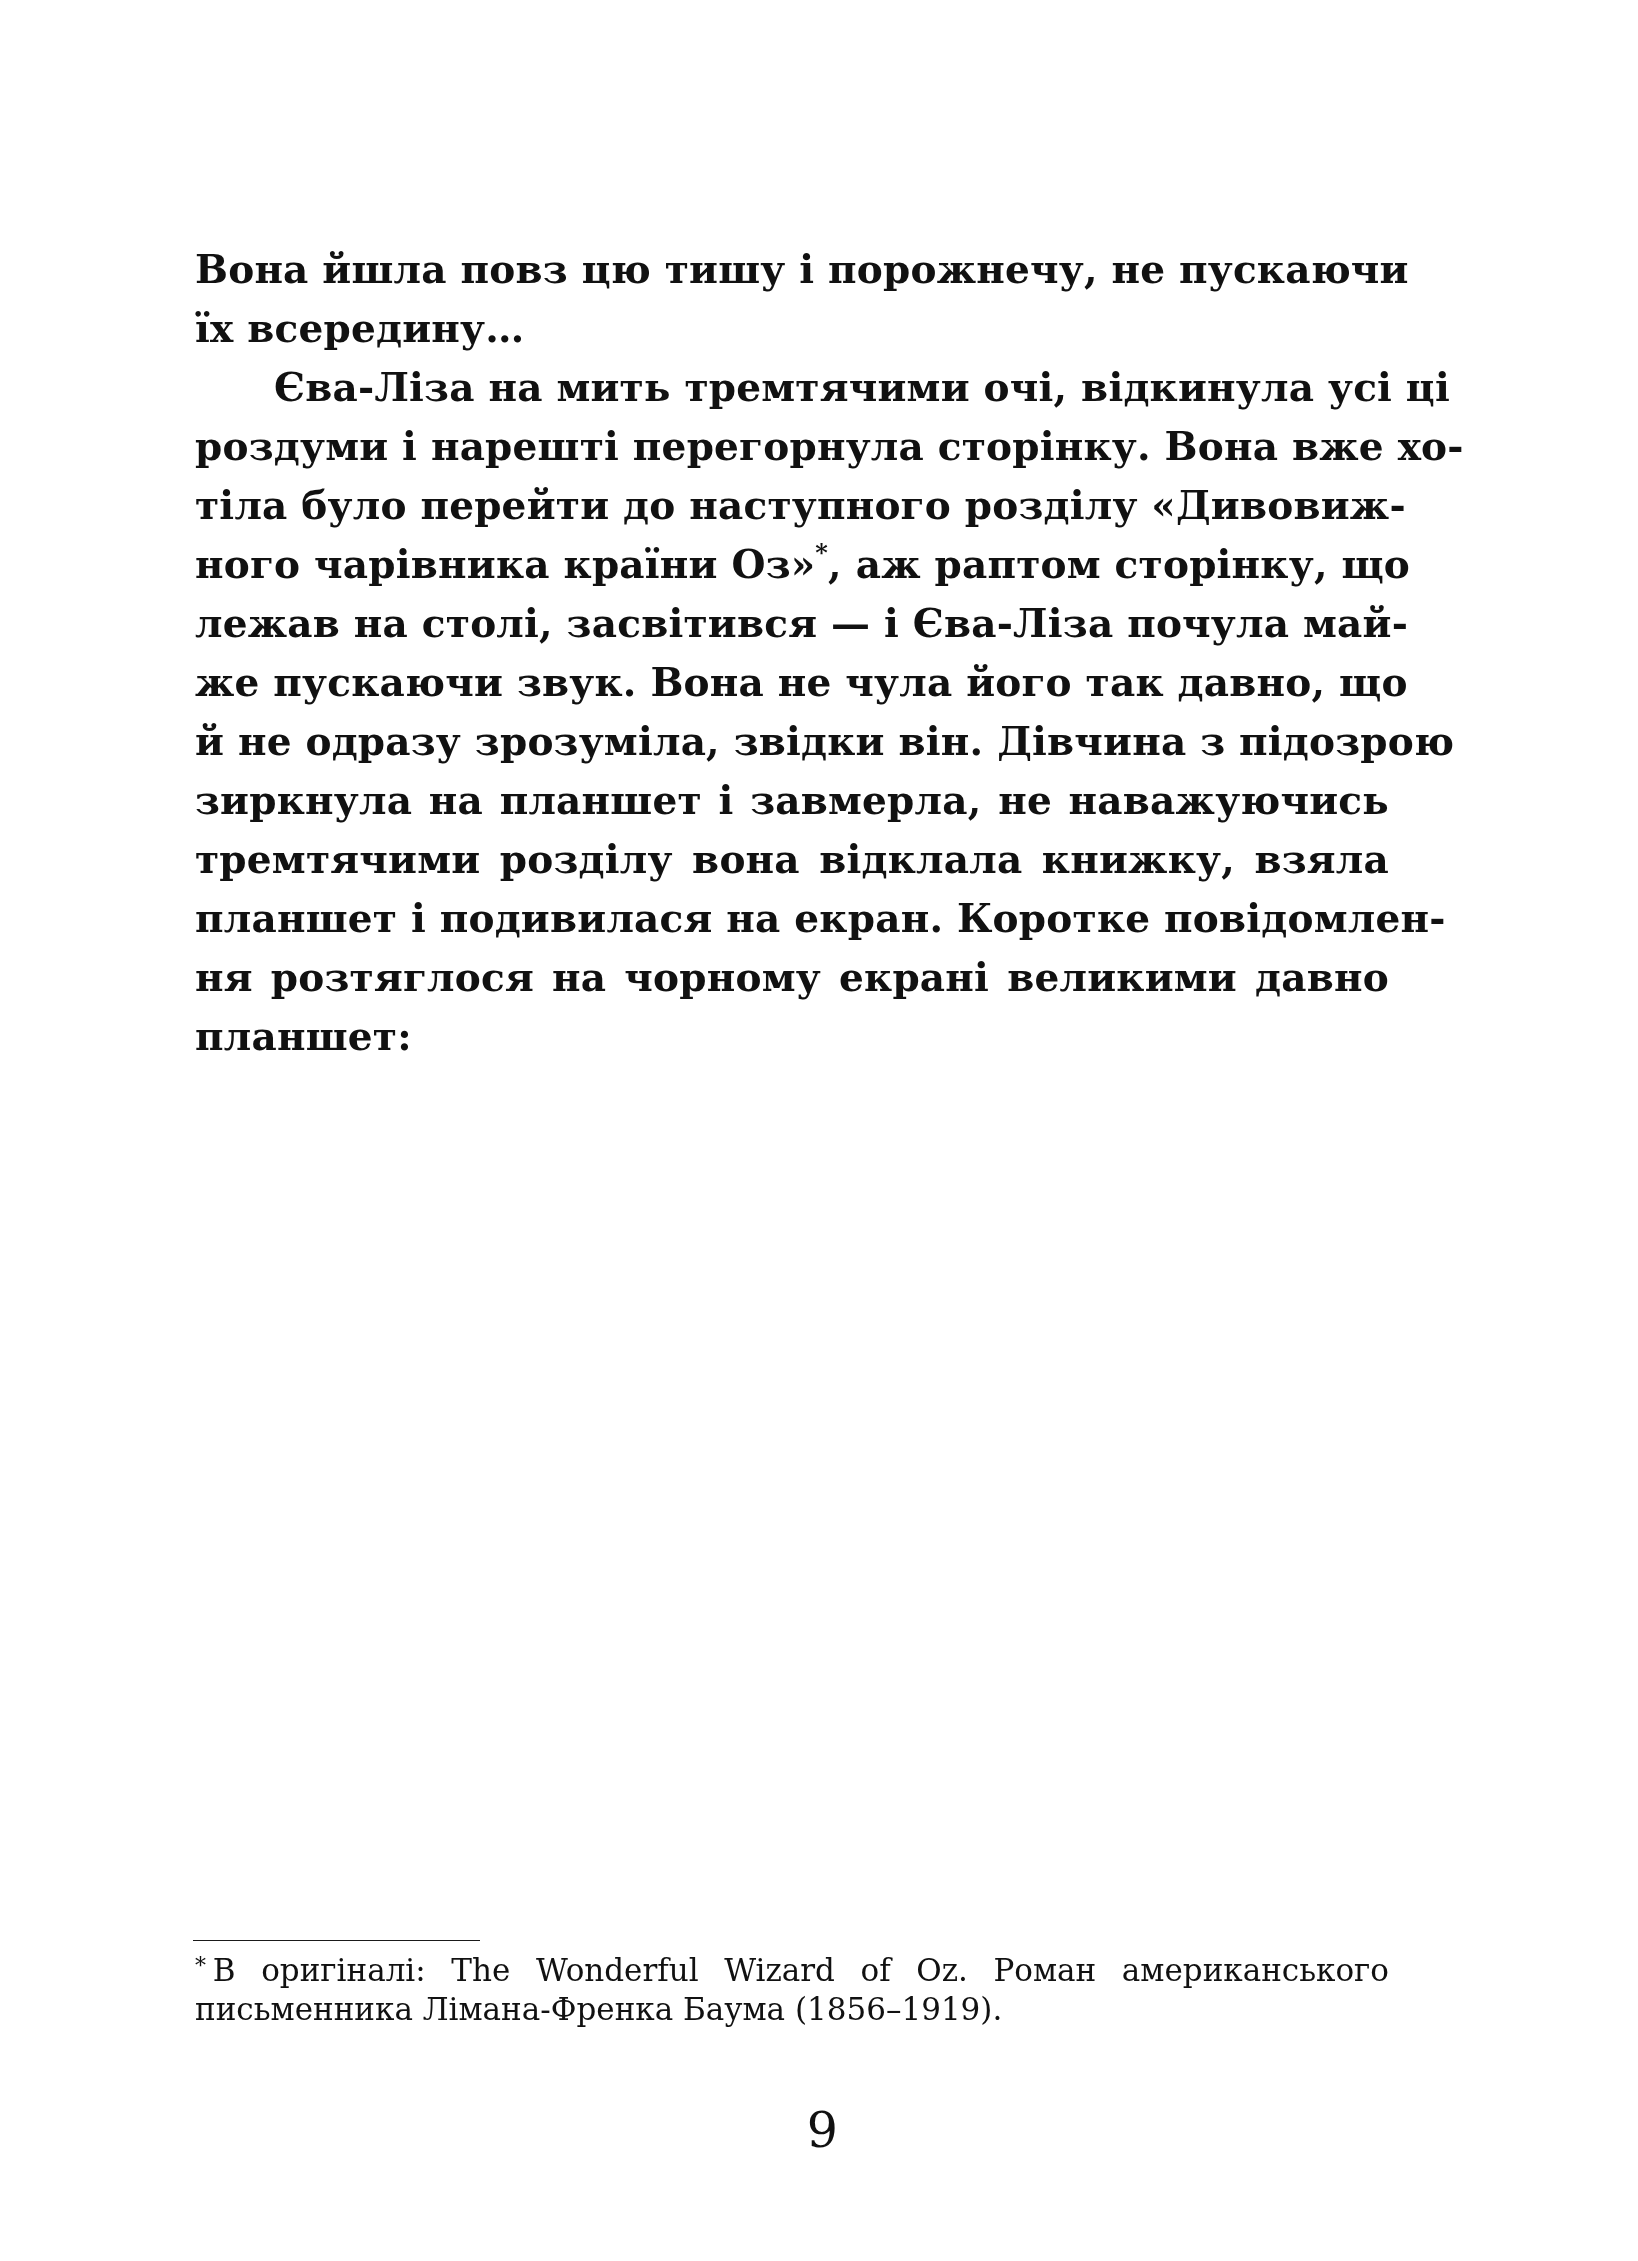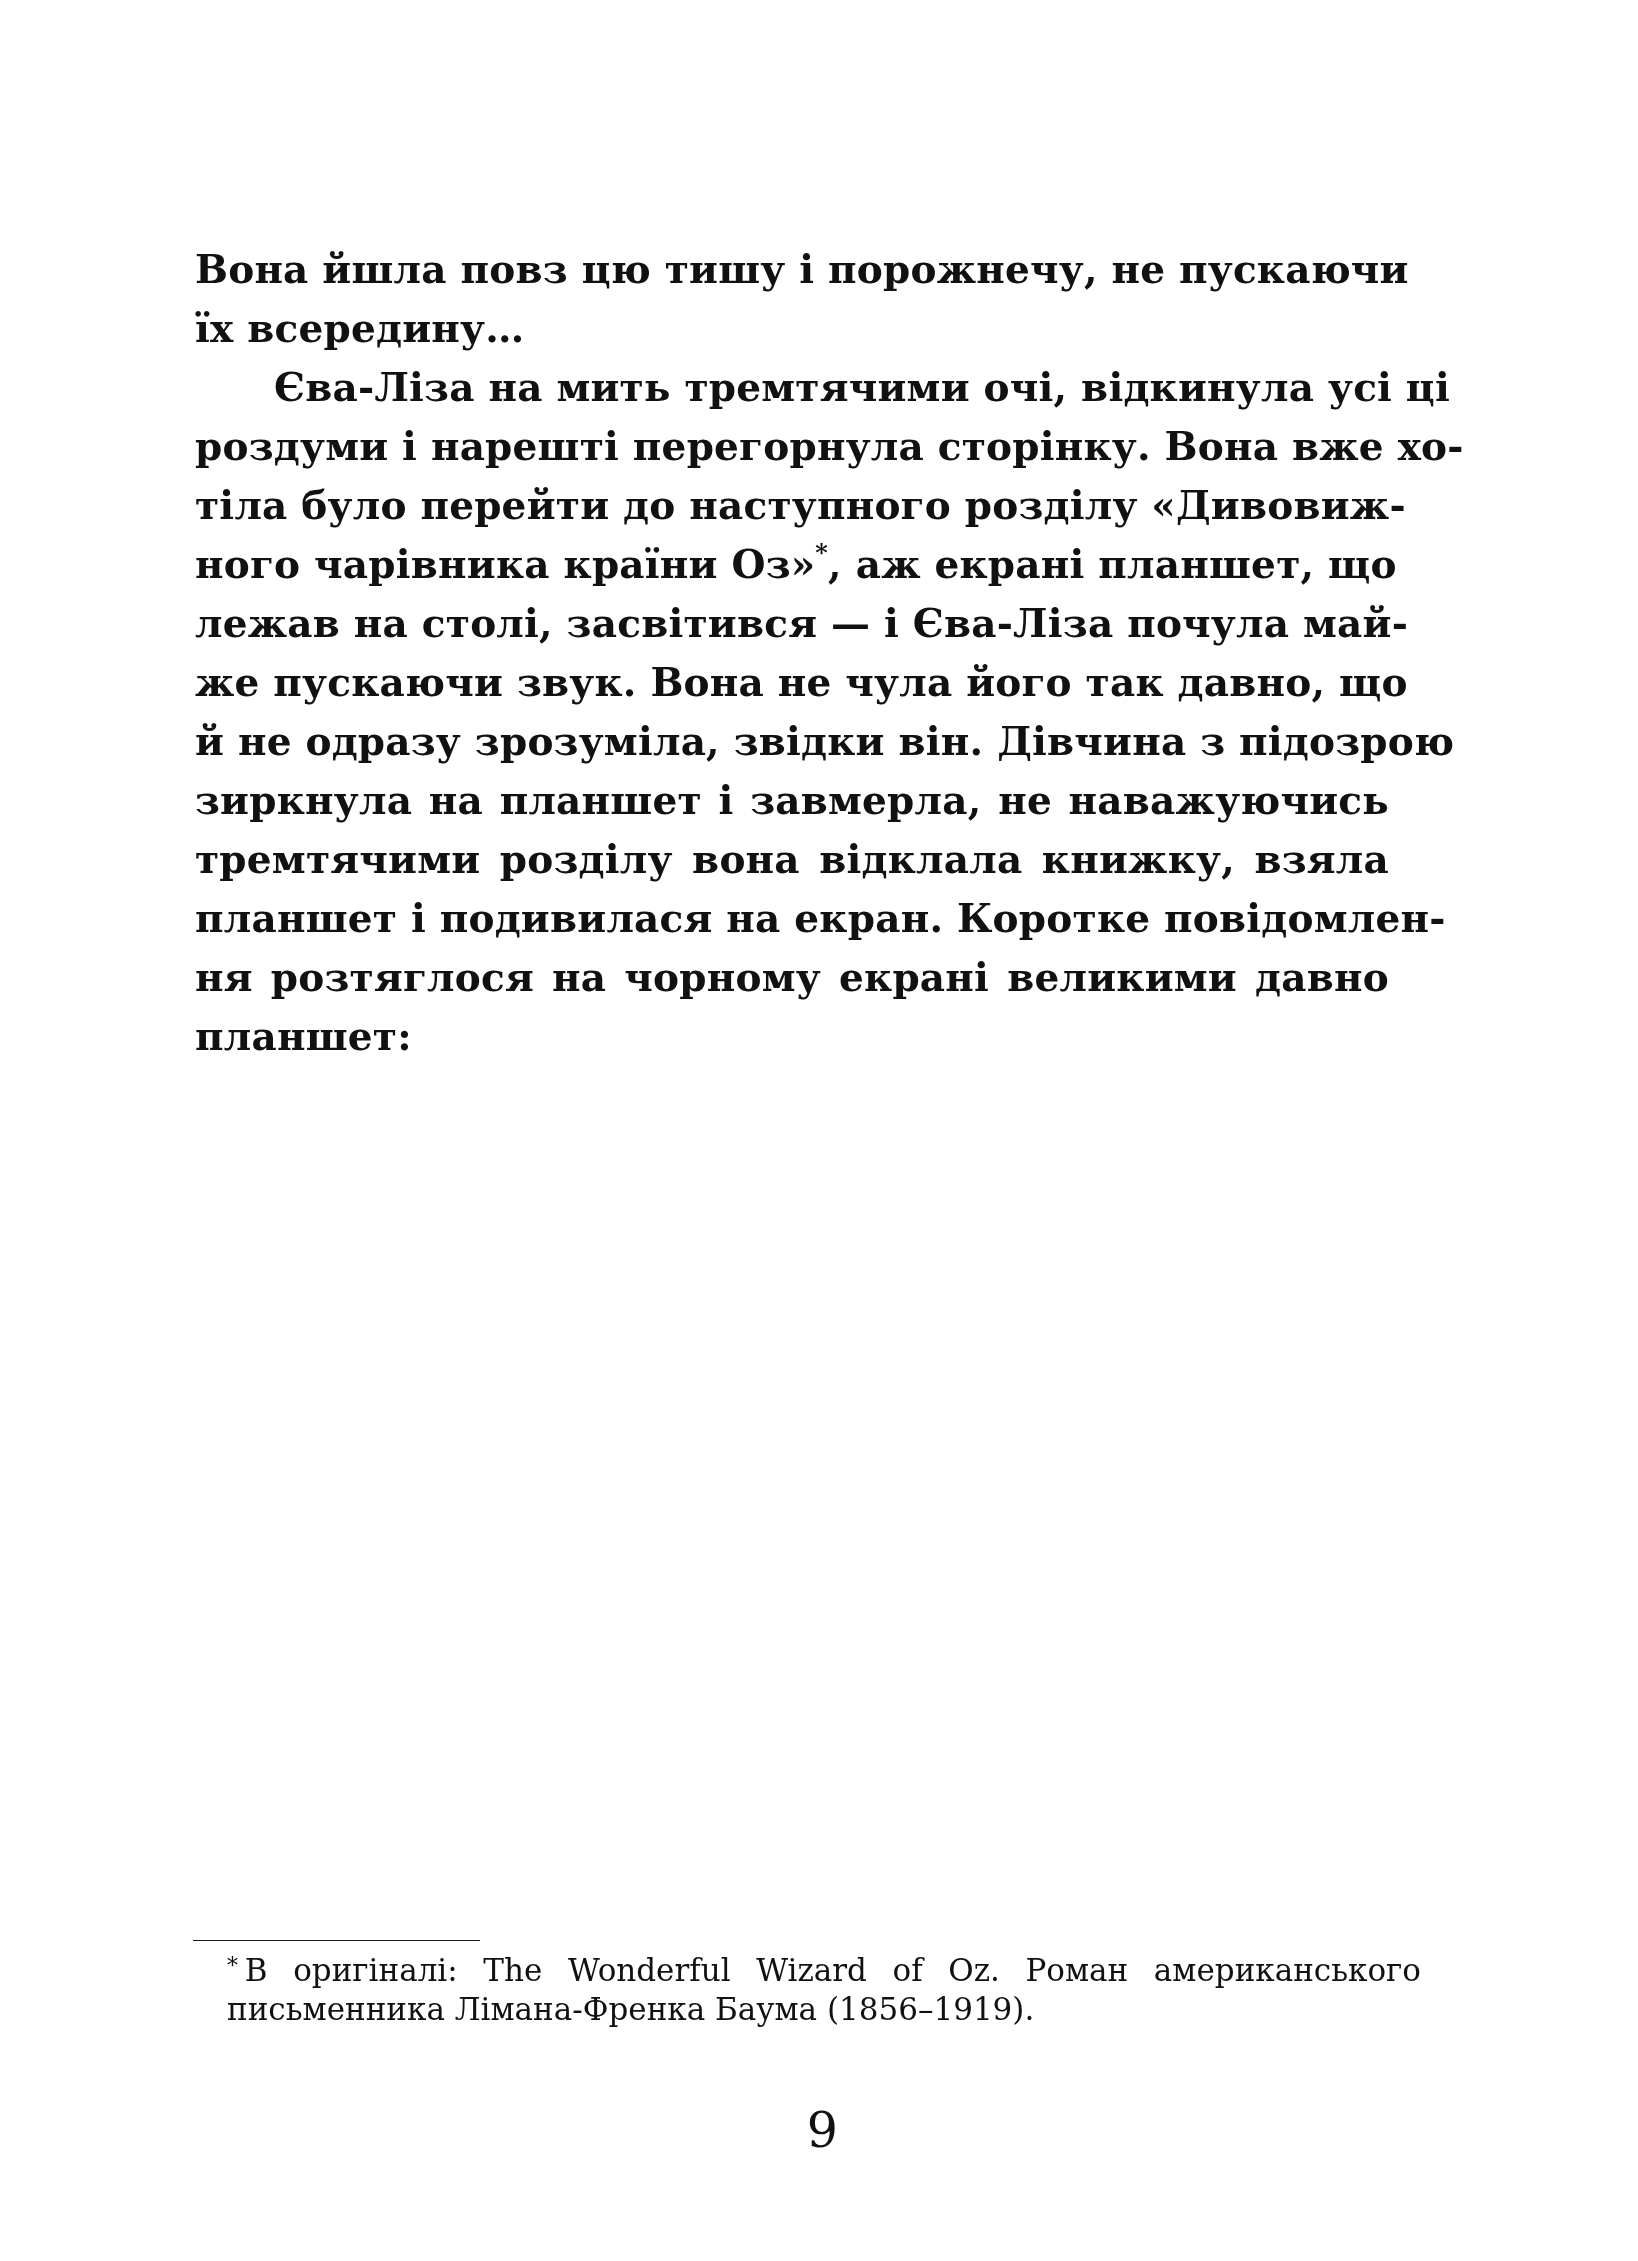--- a/index.html
+++ b/index.html
@@ -58,21 +58,20 @@
       height: 0;
       border-top: 1.7px solid #1a1a1a;
     }
     .footnote {
       position: absolute;
       left: 195px;
       top: 1951px;
       width: 1194px;
       font-size: 31px;
       line-height: 39px;
-      margin-left: 32px;
     }
     .footnote .line {
       height: 39px;
     }
     .fn-mark {
       font-size: 22px;
       vertical-align: 8.5px;
       line-height: 0;
       margin-right: 6.8px;
     }
@@ -92,21 +91,21 @@
 <body>
 
 <div class="page">
 
   <div class="body-text">
     <span class="line">Вона йшла повз цю тишу і порожнечу, не пускаючи</span>
     <span class="line last">їх всередину…</span>
     <span class="line indent">Єва-Ліза на мить тремтячими очі, відкинула усі ці</span>
     <span class="line">роздуми і нарешті перегорнула сторінку. Вона вже хо-</span>
     <span class="line">тіла було перейти до наступного розділу «Дивовиж-</span>
-    <span class="line"><span>ного чарівника країни Оз»</span><sup class="fn-ref">*</sup><span>, аж екрані планшет, що</span></span>
+    <span class="line"><span>ного чарівника країни Оз»</span><sup class="fn-ref">*</sup><span>, аж раптом сторінку, що</span></span>
     <span class="line">лежав на столі, засвітився — і Єва-Ліза почула май-</span>
     <span class="line">же пускаючи звук. Вона не чула його так давно, що</span>
     <span class="line">й не одразу зрозуміла, звідки він. Дівчина з підозрою</span>
     <span class="line">зиркнула на планшет і завмерла, не наважуючись</span>
     <span class="line">тремтячими розділу вона відклала книжку, взяла</span>
     <span class="line">планшет і подивилася на екран. Коротке повідомлен-</span>
     <span class="line">ня розтяглося на чорному екрані великими давно</span>
     <span class="line last">планшет:</span>
   </div>
 

